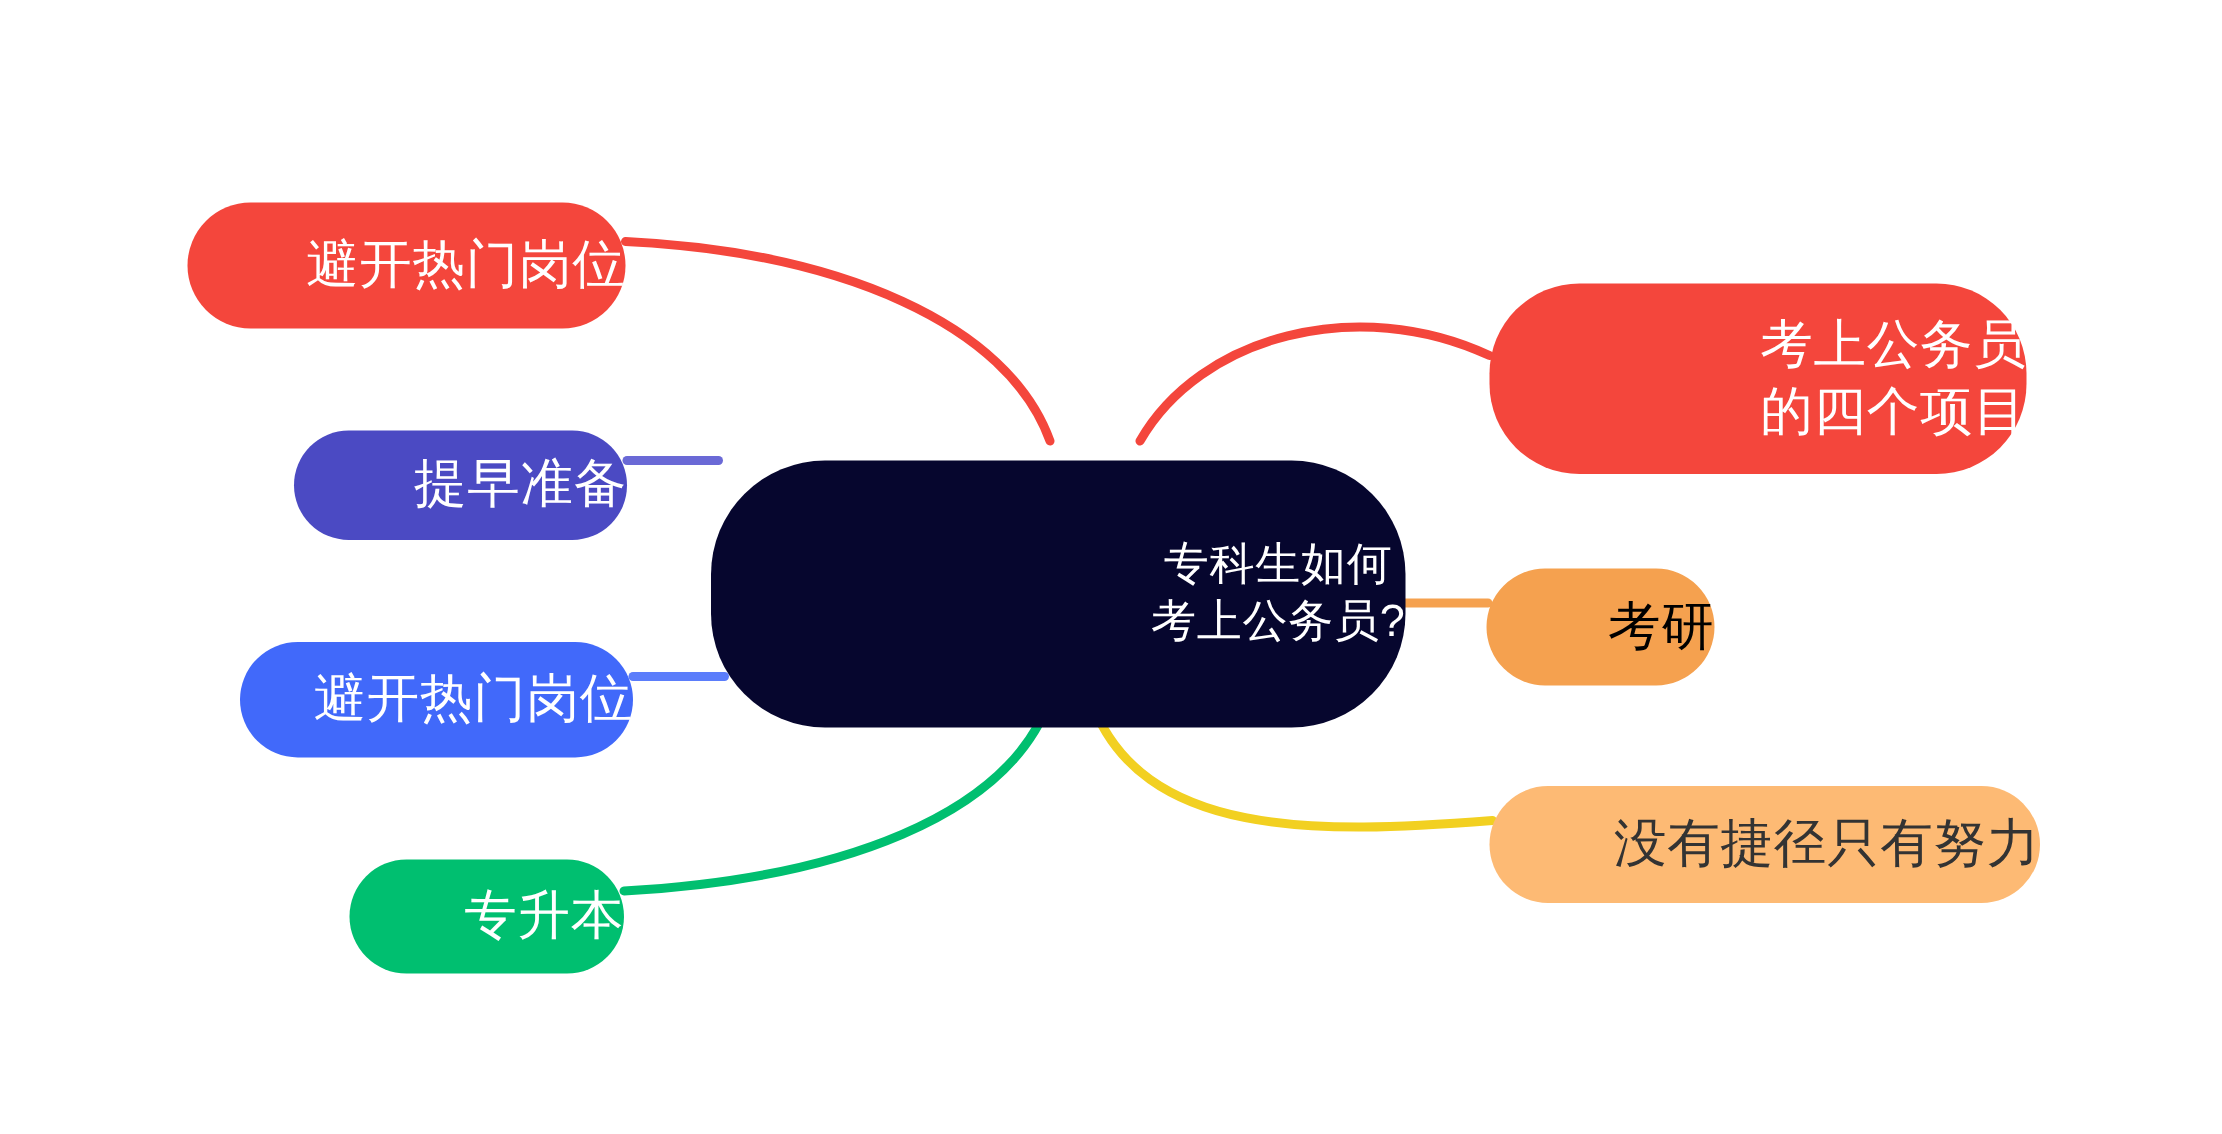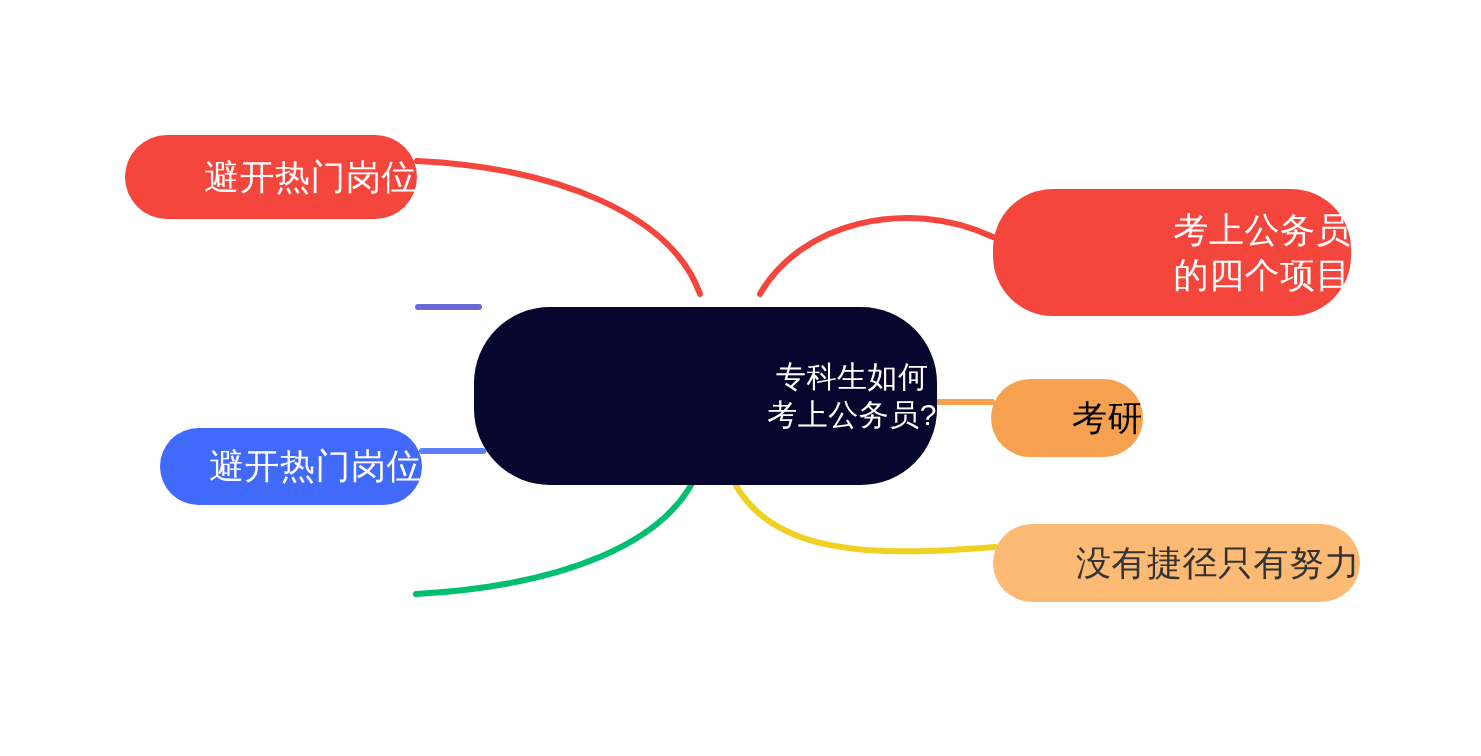--- a/index.html
+++ b/index.html
@@ -135,25 +135,31 @@
 
   <div class="node node-central">
     <span>专科生如何
 考上公务员?</span>
   </div>
 
   <div class="node node-branch n-avoid">
     <span>避开热门岗位</span>
   </div>
 
+  <div class="node node-branch n-prepare">
+    <span>提早准备</span>
+  </div>
 
   <div class="node node-branch n-interview">
     <span>避开热门岗位</span>
   </div>
 
+  <div class="node node-branch n-upgrade">
+    <span>专升本</span>
+  </div>
 
   <div class="node node-branch n-grassroots">
     <span>考上公务员
 的四个项目</span>
   </div>
 
   <div class="node node-branch n-postgrad">
     <span>考研</span>
   </div>
 

